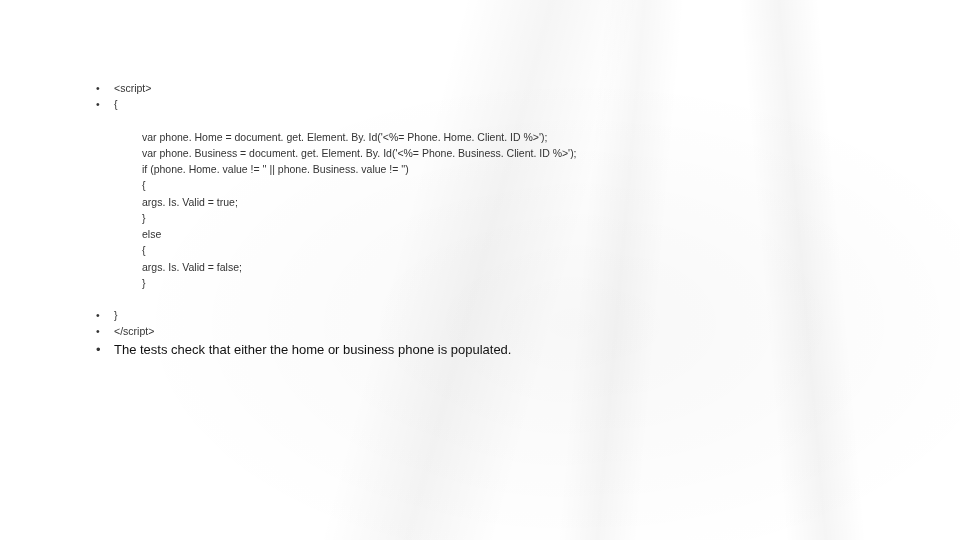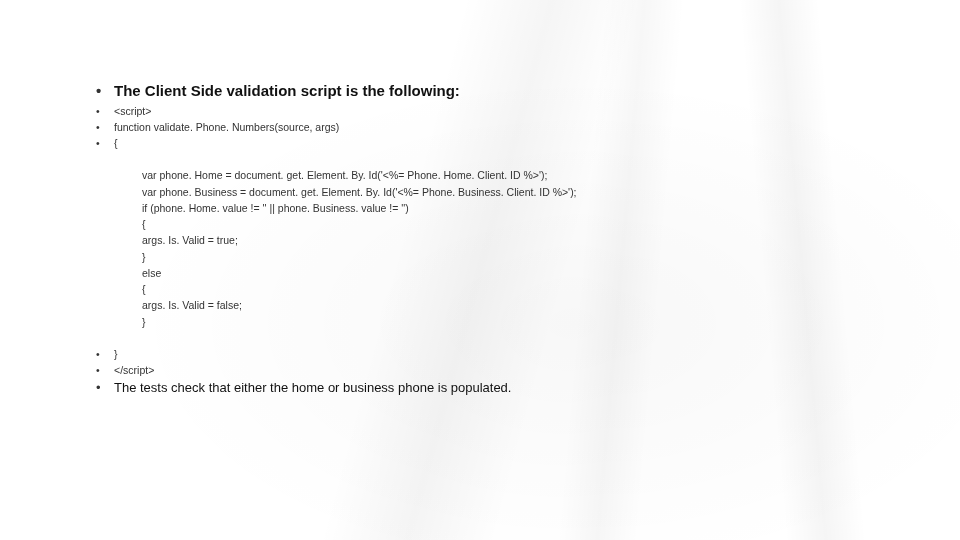--- a/index.html
+++ b/index.html
@@ -103,25 +103,23 @@
 </head>
 <body>
 
 <div class="bg"></div>
 
 <div class="slide">
 
 
   <ul class="body">
 
-    <li class="intro">The Client Side validation script is the following:</li>
 
     <li class="code-line">&lt;script&gt;</li>
 
-    <li class="code-line">function validate. Phone. Numbers(source, args)</li>
 
     <li class="code-line">
       <span>{</span>
       <div class="inner-code" id="inner-code">var phone. Home = document. get. Element. By. Id('&lt;%= Phone. Home. Client. ID %&gt;');
 var phone. Business = document. get. Element. By. Id('&lt;%= Phone. Business. Client. ID %&gt;');
 if (phone. Home. value != '' || phone. Business. value != '')
 {
 args. Is. Valid = true;
 }
 else

